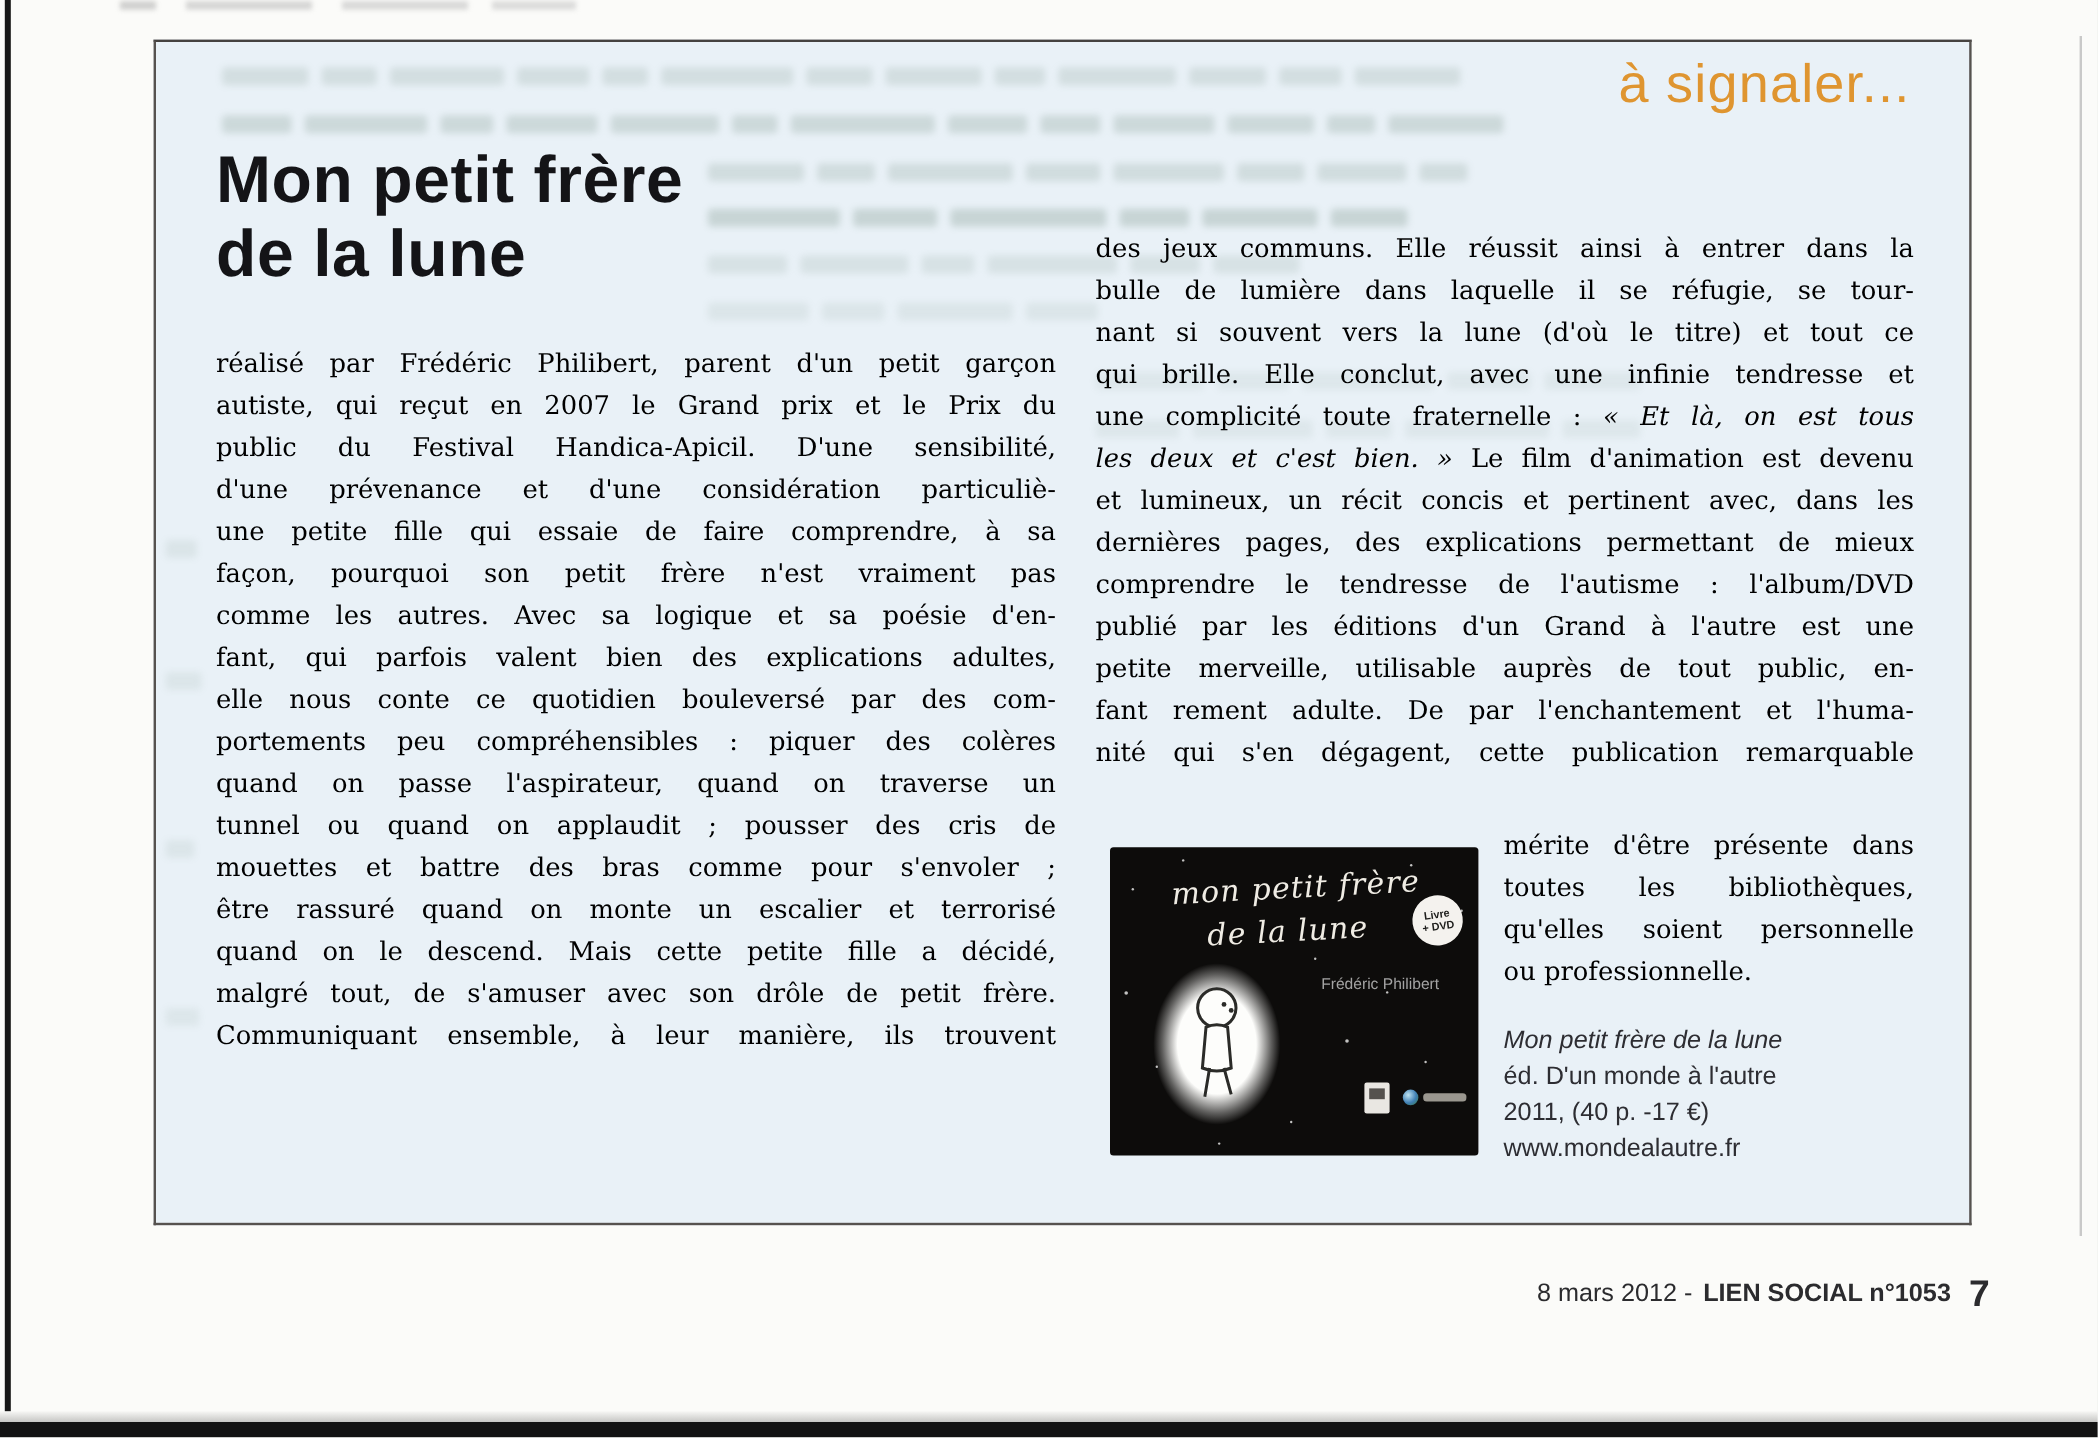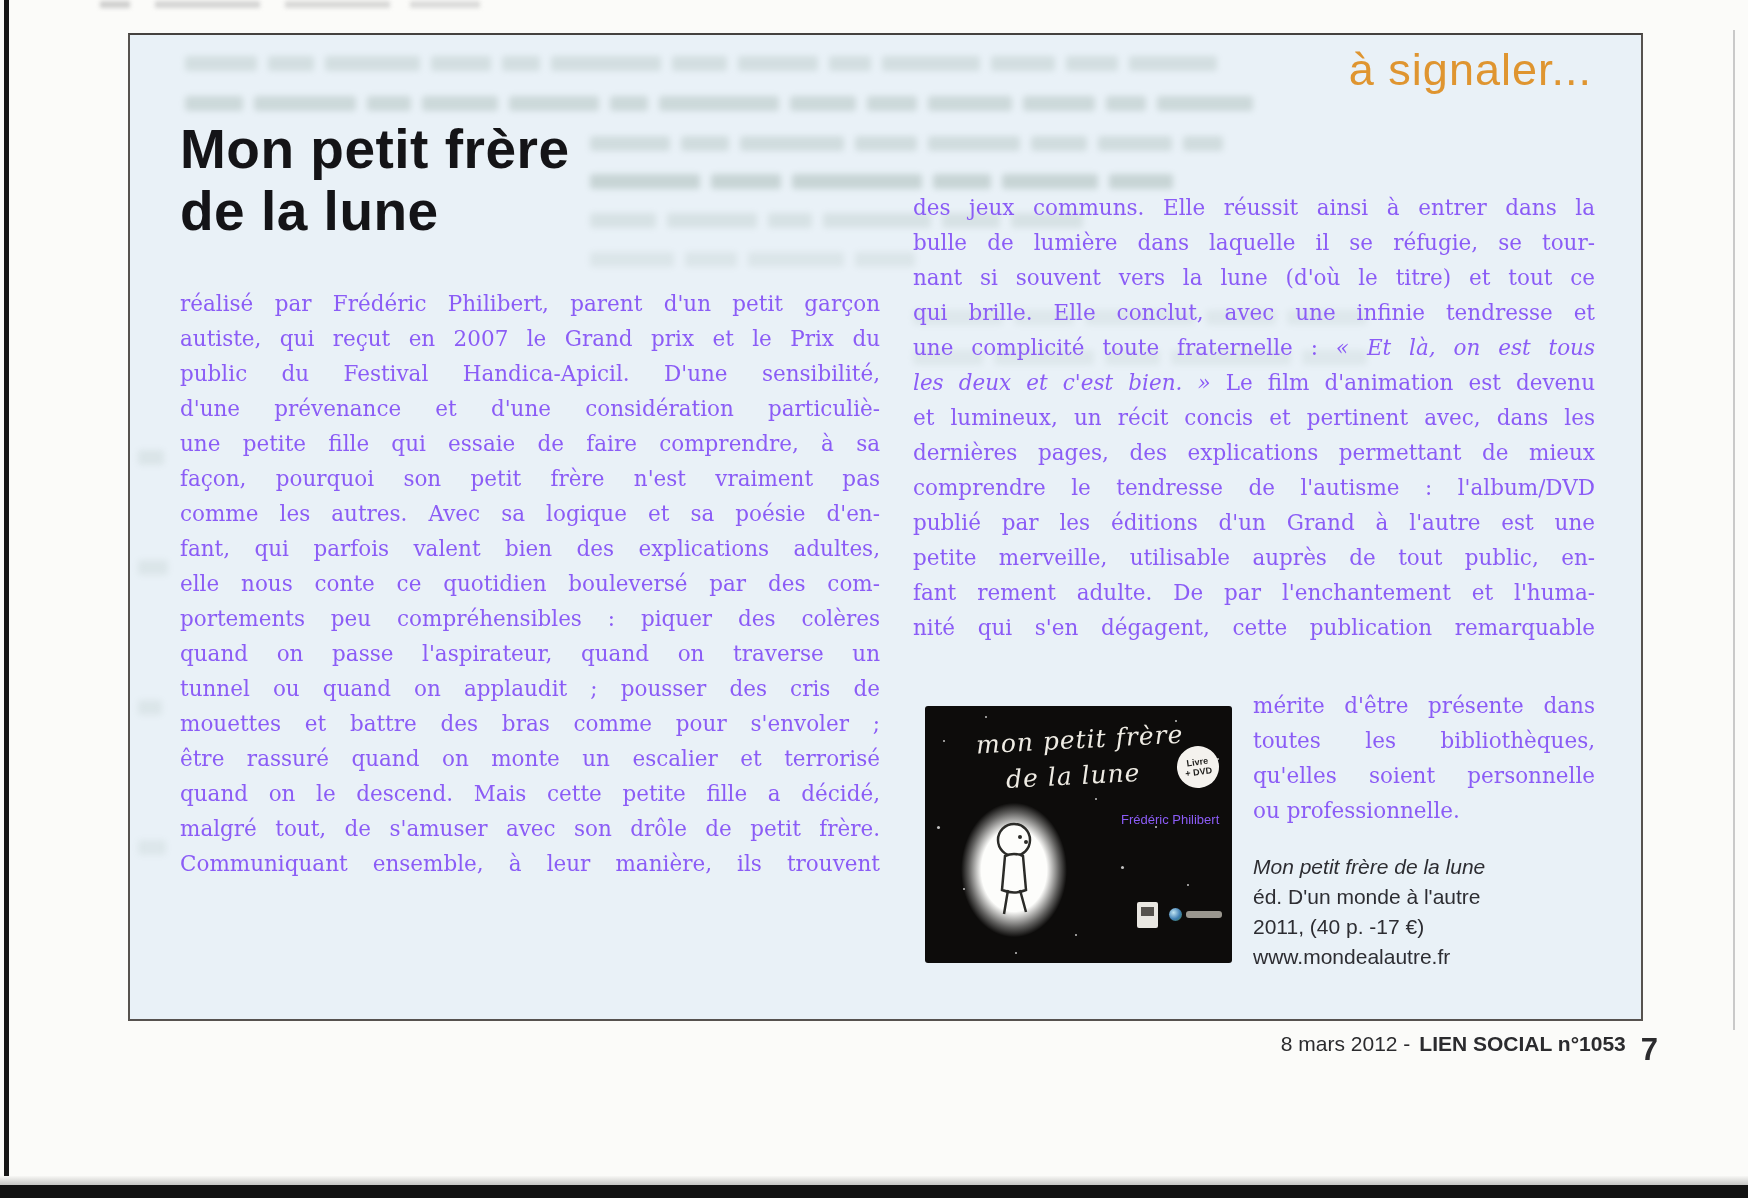--- a/index.html
+++ b/index.html
@@ -20,21 +20,21 @@
   
   .bleed-row{position:absolute;display:flex;gap:11px;filter:blur(3px);}
   .bleed-row i{display:block;height:15px;border-radius:3px;background:#7b9488;}
   
   .signal{position:absolute;left:1180px;top:44px;width:412px;text-align:right;
           font-size:45px;letter-spacing:1px;color:#df9530;}
   .title{position:absolute;left:180px;top:118px;font-size:55px;line-height:62px;
          font-weight:600;letter-spacing:.5px;color:#141417;}
   
   .col{position:absolute;font-family:"DejaVu Serif",serif;font-size:21.5px;
-       line-height:35px;color:#8b5cf6;}
+       line-height:35px;color:#000000;}
   .tline{text-align:justify;text-align-last:justify;height:35px;overflow:hidden;}
   .tline.noj{text-align-last:left;}
   .it{font-style:italic;}
   .col-left{left:180px;top:286px;width:700px;}
   .col-right{left:913px;top:190px;width:682px;}
   .col-wrap{left:1253px;top:688px;width:342px;}
   
   .cover{position:absolute;left:925px;top:706px;width:307px;height:257px;background:#0d0c0b;
          border-radius:3px;overflow:hidden;}
   .cover .star{position:absolute;background:#fff;border-radius:50%;}
@@ -42,31 +42,31 @@
          font-style:italic;font-size:25px;line-height:36px;color:#efece4;
          transform:rotate(-3deg);letter-spacing:1px;}
   .cover-title .l2{margin-left:28px;}
   .badge{position:absolute;left:252px;top:40px;width:42px;height:42px;border-radius:50%;
          background:#f4f2ee;color:#1d1d1b;font-size:9px;font-weight:700;line-height:10px;
          display:flex;flex-direction:column;align-items:center;justify-content:center;
          transform:rotate(-8deg);text-align:center;}
   .glow{position:absolute;left:26px;top:84px;width:126px;height:160px;
         background:radial-gradient(ellipse 50% 50% at 50% 50%,#fdfdfb 52%,rgba(253,253,251,.35) 72%,rgba(253,253,251,0) 84%);}
   .glow svg{position:absolute;left:30px;top:28px;}
-  .cover-author{position:absolute;left:176px;top:106px;font-size:13px;color:#8b5cf6;margin-left:20px;}
+  .cover-author{position:absolute;left:176px;top:106px;font-size:13px;color:#a3a3a3;}
   .logo-sq{position:absolute;left:212px;top:196px;width:21px;height:26px;background:#e9e7e2;
         border-radius:2px;}
   .logo-sq::after{content:"";position:absolute;left:4px;top:5px;width:13px;height:9px;background:#55524e;}
   .logo-ell{position:absolute;left:244px;top:200px;width:56px;height:17px;display:flex;align-items:center;gap:4px;}
   .logo-ell .dot{width:13px;height:13px;border-radius:50%;background:radial-gradient(circle at 35% 35%,#bfe4f2,#3f7fb4 55%,#3a7b3f);}
   .logo-ell .bar{width:36px;height:7px;border-radius:3px;background:#9a978f;}
   
   .caption{position:absolute;left:1253px;top:852px;font-size:21px;line-height:30px;color:#2d2d32;}
   .caption .cap-title{font-style:italic;}
-  .footer{position:absolute;right:106px;top:1032px;display:flex;align-items:flex-start;gap:9px;
+  .footer{position:absolute;right:106px;top:1060px;display:flex;align-items:center;gap:9px;
           color:#2b2b2e;font-size:21px;}
   .footer .journal{font-weight:700;}
   .footer .pageno{font-weight:700;font-size:31px;margin-left:6px;}
 </style>
 </head>
 <body>
 
 <div id="page">
 
   <div class="edge-left"></div>

